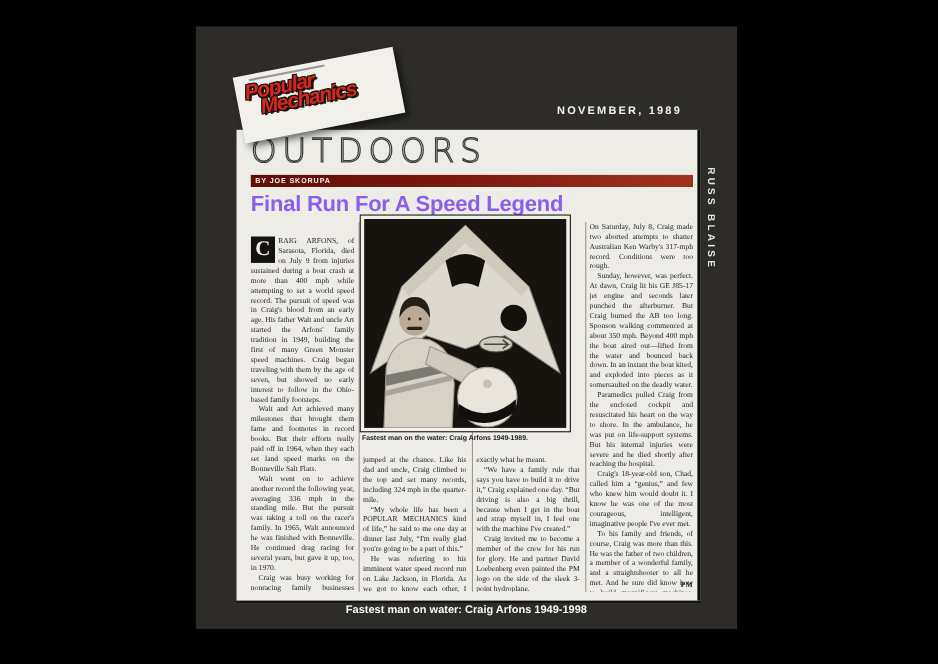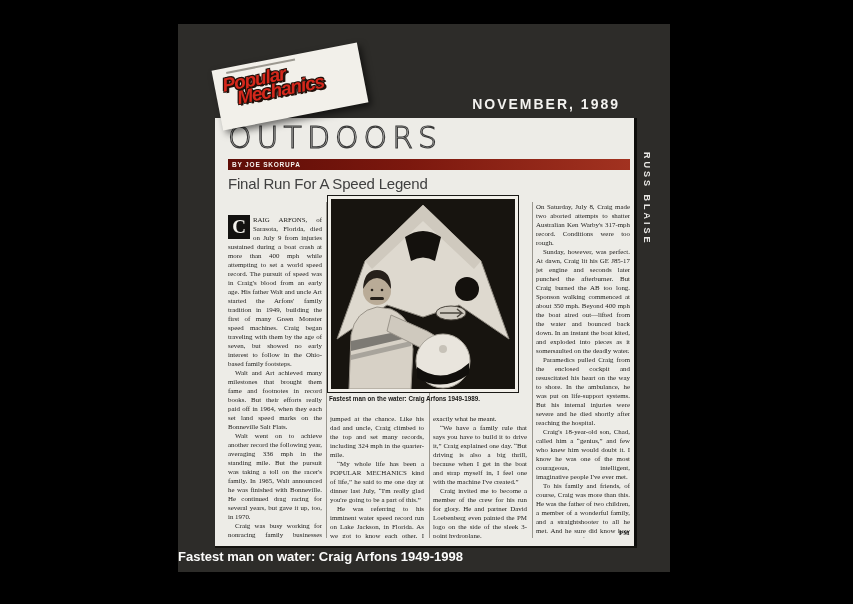--- a/index.html
+++ b/index.html
@@ -20,21 +20,21 @@
   }
   .logo-dateline{width:70px;height:2px;background:#9b9890;margin:1px 0 2px 6px;}
   .logo-word{
     font-style:italic;font-weight:bold;font-size:19px;line-height:17px;
     color:#d5281c;letter-spacing:-1px;white-space:nowrap;
     text-shadow:1px 1px 0 #20100a,-1px 1px 0 #20100a,1px -1px 0 #20100a,-1px -1px 0 #20100a,2px 2px 0 #20100a;
   }
   .logo-word.m2{margin-left:12px;margin-top:-2px;}
   
   .issue-date{
-    position:absolute;right:50px;top:72px;color:#f3f2ef;font-size:14px;
+    position:absolute;right:50px;top:72px;color:#f3f2ef;font-size:10px;
     font-weight:bold;letter-spacing:2px;z-index:4;
   }
   
   .photo-credit{
     position:absolute;left:464px;top:128px;color:#e9e8e5;font-size:9px;
     font-weight:bold;letter-spacing:3px;writing-mode:vertical-rl;z-index:4;
   }
   
   .page{
     position:absolute;left:37px;top:94px;width:419px;height:428px;
@@ -50,22 +50,22 @@
   }
   .byline-bar{
     position:absolute;left:13px;top:41px;width:402px;height:11px;
     background:linear-gradient(90deg,#5e0d07 0%,#7c180e 45%,#a23220 100%);
   }
   .byline{
     color:#f5f2ee;font-size:6.5px;font-weight:bold;letter-spacing:.8px;
     line-height:11px;padding-left:4px;
   }
   .headline{
-    position:absolute;left:13px;top:57px;font-size:15px;font-weight:normal;
-    color:#404040;letter-spacing:-.2px;
+    position:absolute;left:13px;top:57px;font-size:20px;font-weight:bold;
+    color:#8b5cf6;letter-spacing:-.2px;
   }
   
   .columns{position:absolute;left:13px;top:84px;width:400px;height:336px;}
   .col{
     position:absolute;width:94px;overflow:hidden;
     font-family:"Liberation Serif",serif;font-size:6.9px;line-height:9px;
     color:#1c1b19;text-align:justify;
   }
   .col p{margin:0;text-indent:7px;}
   .col p:first-of-type{text-indent:0;}
@@ -90,22 +90,22 @@
   .photo-caption{
     position:absolute;left:101px;top:193px;width:190px;
     font-size:6.3px;font-weight:bold;color:#191816;
   }
   .end-mark{
     position:absolute;right:0;bottom:1px;font-size:6.5px;font-weight:bold;
     color:#111;letter-spacing:.5px;
   }
   
   .footer-caption{
-    position:absolute;left:178px;top:549px;width:492px;
-    color:#fbfbfa;font-size:13px;font-weight:bold;z-index:6;
+    position:absolute;left:178px;top:549px;width:492px;text-align:center;
+    color:#fbfbfa;font-size:10px;font-weight:bold;z-index:6;
   }
   .bottom-bar{position:absolute;left:0;top:572px;width:853px;height:32px;background:#000;z-index:7;}
 </style>
 </head>
 <body>
 
 <div class="scan">
 
   <div class="logo-card">
     <div class="logo-dateline"></div>

